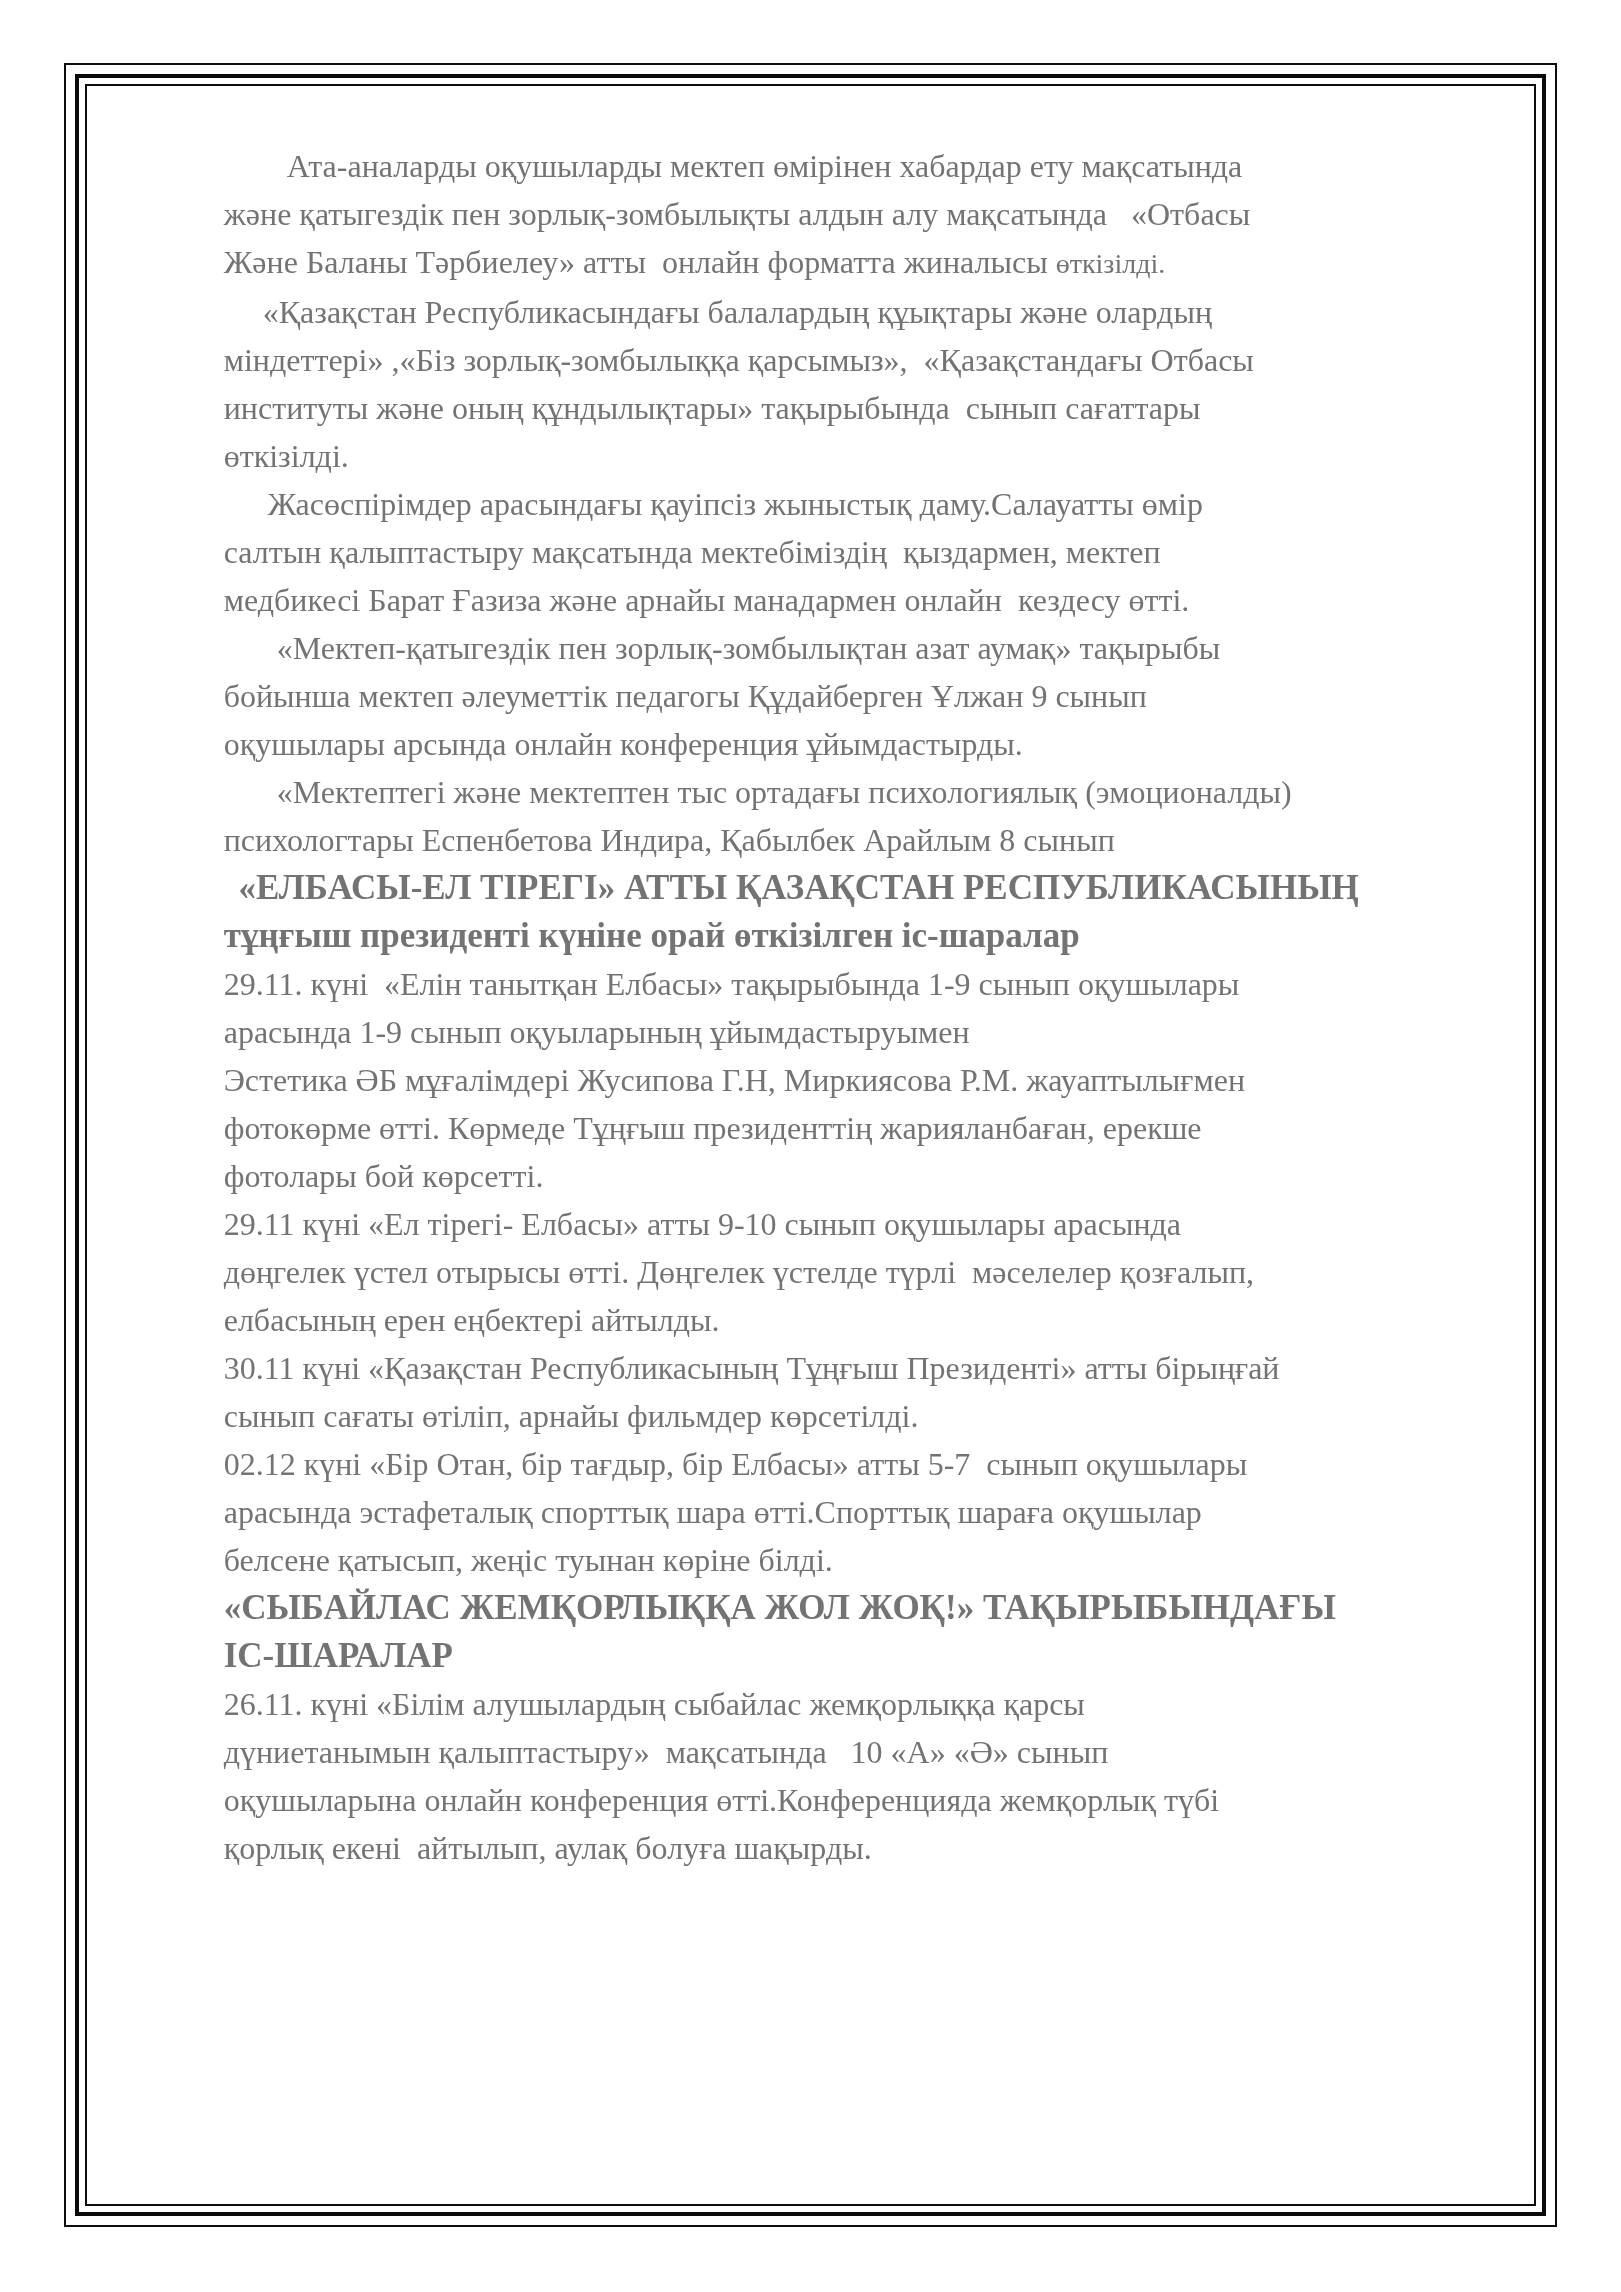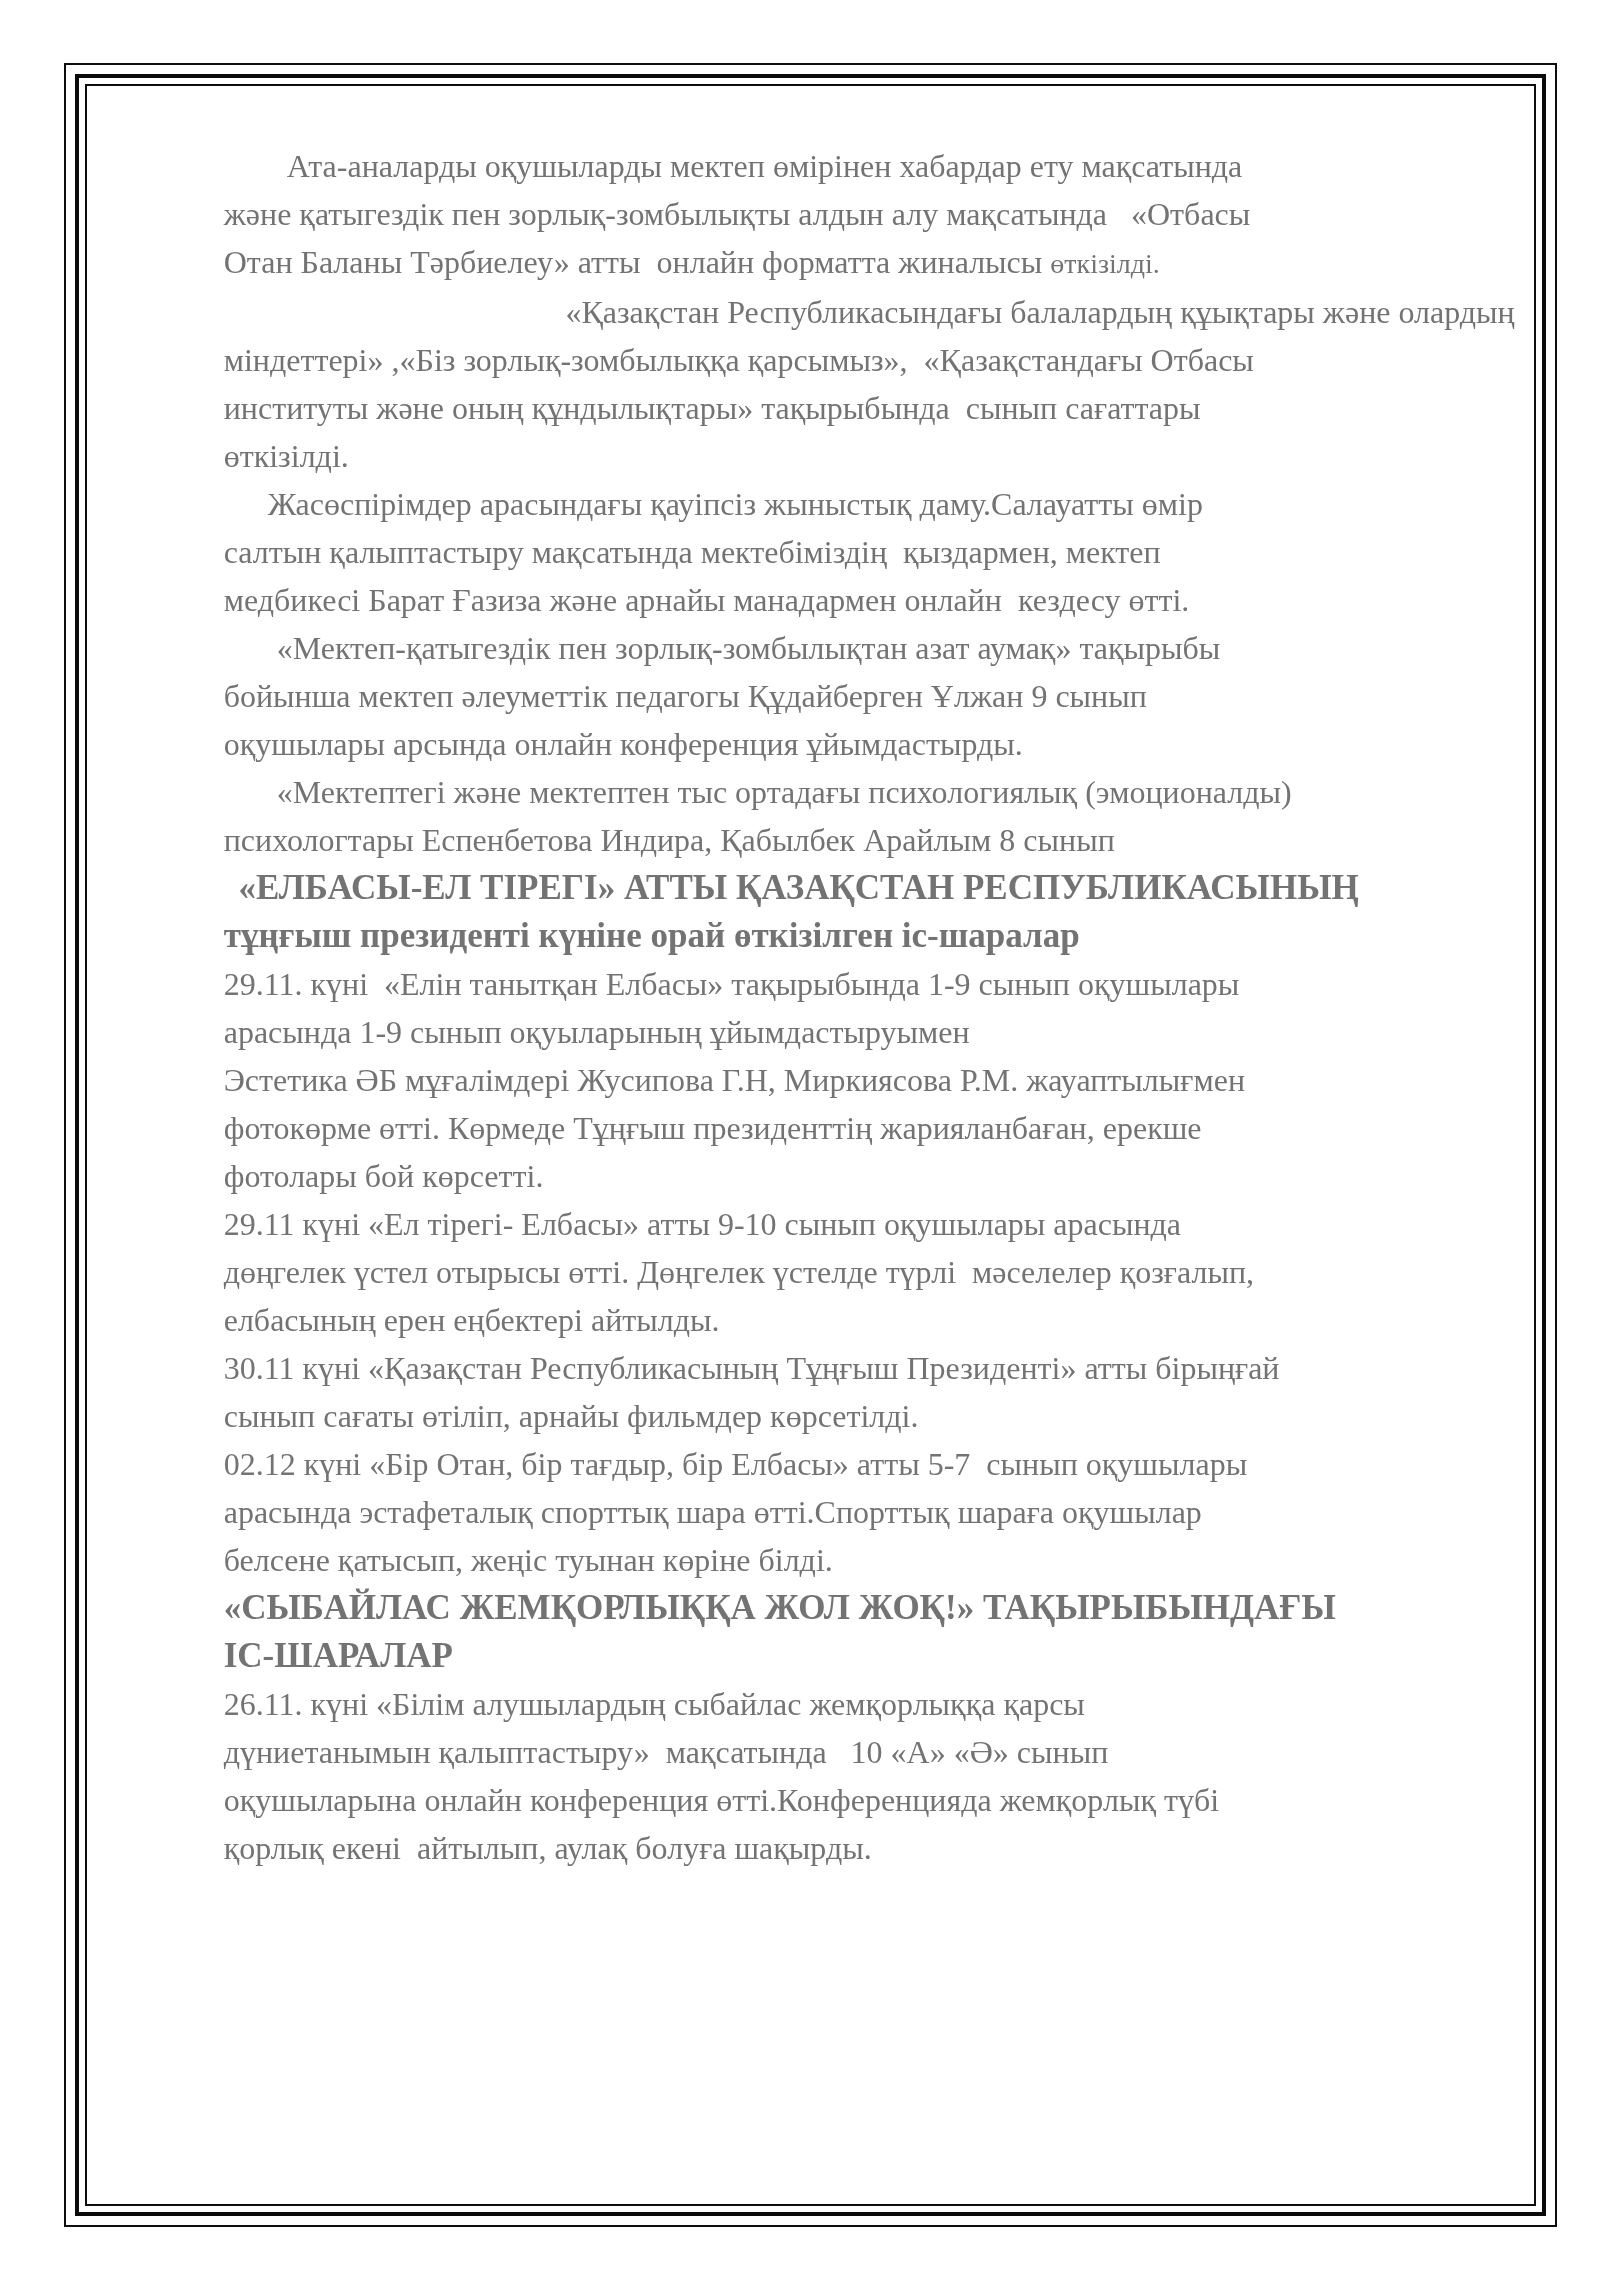--- a/index.html
+++ b/index.html
@@ -59,24 +59,24 @@
 <body>
 
 <div class="page">
   <div class="frame-outer">
     <div class="frame-mid">
       <div class="frame-inner">
         <div class="text-area">
             <div class="paragraph">
               <div class="line" style="padding-left: 63px;">Ата-аналарды оқушыларды мектеп өмірінен хабардар ету мақсатында</div>
               <div class="line">және қатыгездік пен зорлық-зомбылықты алдын алу мақсатында   «Отбасы</div>
-              <div class="line"><span class="run">Отан Баланы Тәрбиелеу» атты  онлайн форматта жиналысы </span><span class="run small">өткізілді.</span></div>
+              <div class="line"><span class="run">Және Баланы Тәрбиелеу» атты  онлайн форматта жиналысы </span><span class="run small">өткізілді.</span></div>
             </div>
             <div class="paragraph">
-              <div class="line" style="padding-left: 39px; text-align: right;">«Қазақстан Республикасындағы балалардың құықтары және олардың</div>
+              <div class="line" style="padding-left: 39px;">«Қазақстан Республикасындағы балалардың құықтары және олардың</div>
               <div class="line">міндеттері» ,«Біз зорлық-зомбылыққа қарсымыз»,  «Қазақстандағы Отбасы</div>
               <div class="line">институты және оның құндылықтары» тақырыбында  сынып сағаттары</div>
               <div class="line">өткізілді.</div>
             </div>
             <div class="paragraph">
               <div class="line" style="padding-left: 44px;">Жасөспірімдер арасындағы қауіпсіз жыныстық даму.Салауатты өмір</div>
               <div class="line">салтын қалыптастыру мақсатында мектебіміздің  қыздармен, мектеп</div>
               <div class="line">медбикесі Барат Ғазиза және арнайы манадармен онлайн  кездесу өтті.</div>
             </div>
             <div class="paragraph">

